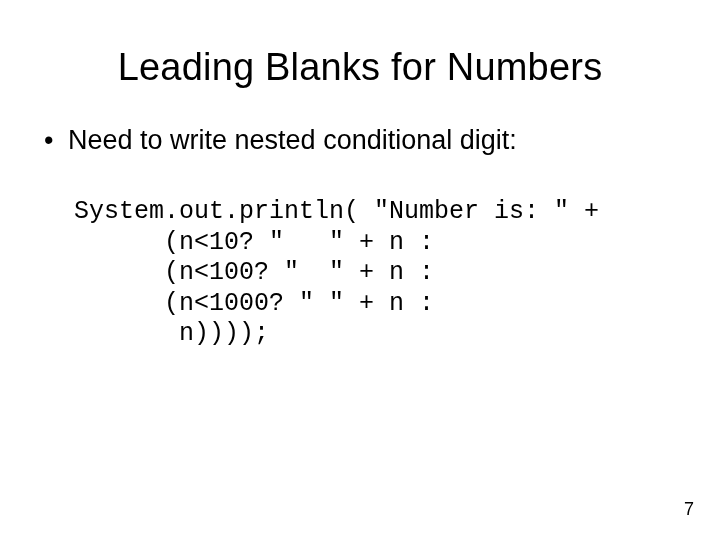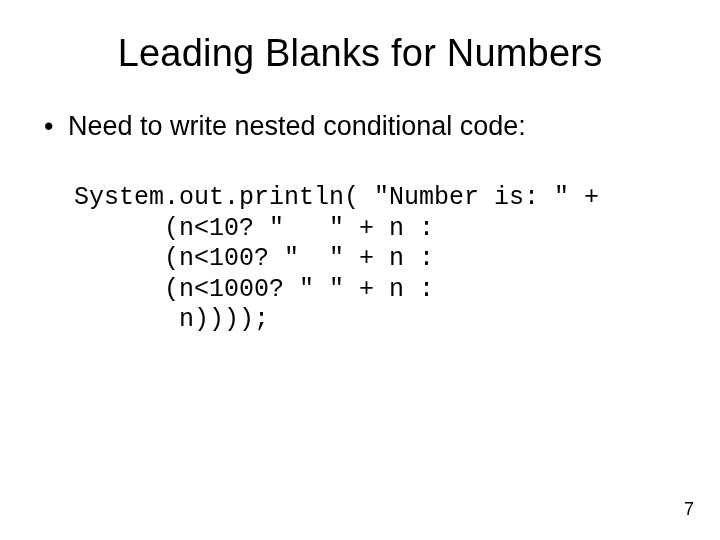--- a/index.html
+++ b/index.html
@@ -10,21 +10,21 @@
     background: #ffffff;
     font-family: Arial, Helvetica, sans-serif;
     color: #000000;
     overflow: hidden;
   }
   .slide {
     position: relative;
     width: 720px;
     height: 540px;
     box-sizing: border-box;
-    padding: 26px 40px 0 40px;
+    padding: 40px 40px 0 40px;
   }
   .title {
     font-size: 38px;
     font-weight: 400;
     text-align: center;
     margin: 6px 0 36px 0;
     letter-spacing: 0.2px;
   }
   .bullets {
     list-style: none;
@@ -60,21 +60,21 @@
     font-size: 18px;
   }
 </style>
 </head>
 <body>
 
 <div class="slide">
   <h1 class="title">Leading Blanks for Numbers</h1>
 
   <ul class="bullets">
-    <li>Need to write nested conditional code:</li>
+    <li>Need to write nested conditional digit:</li>
   </ul>
 
   <div class="code">
 <span>System.out.println( "Number is: " +</span>
 <span>      (n&lt;10? "   " + n :</span>
 <span>      (n&lt;100? "  " + n :</span>
 <span>      (n&lt;1000? " " + n :</span>
 <span>       n))));</span>
 </div>
 

